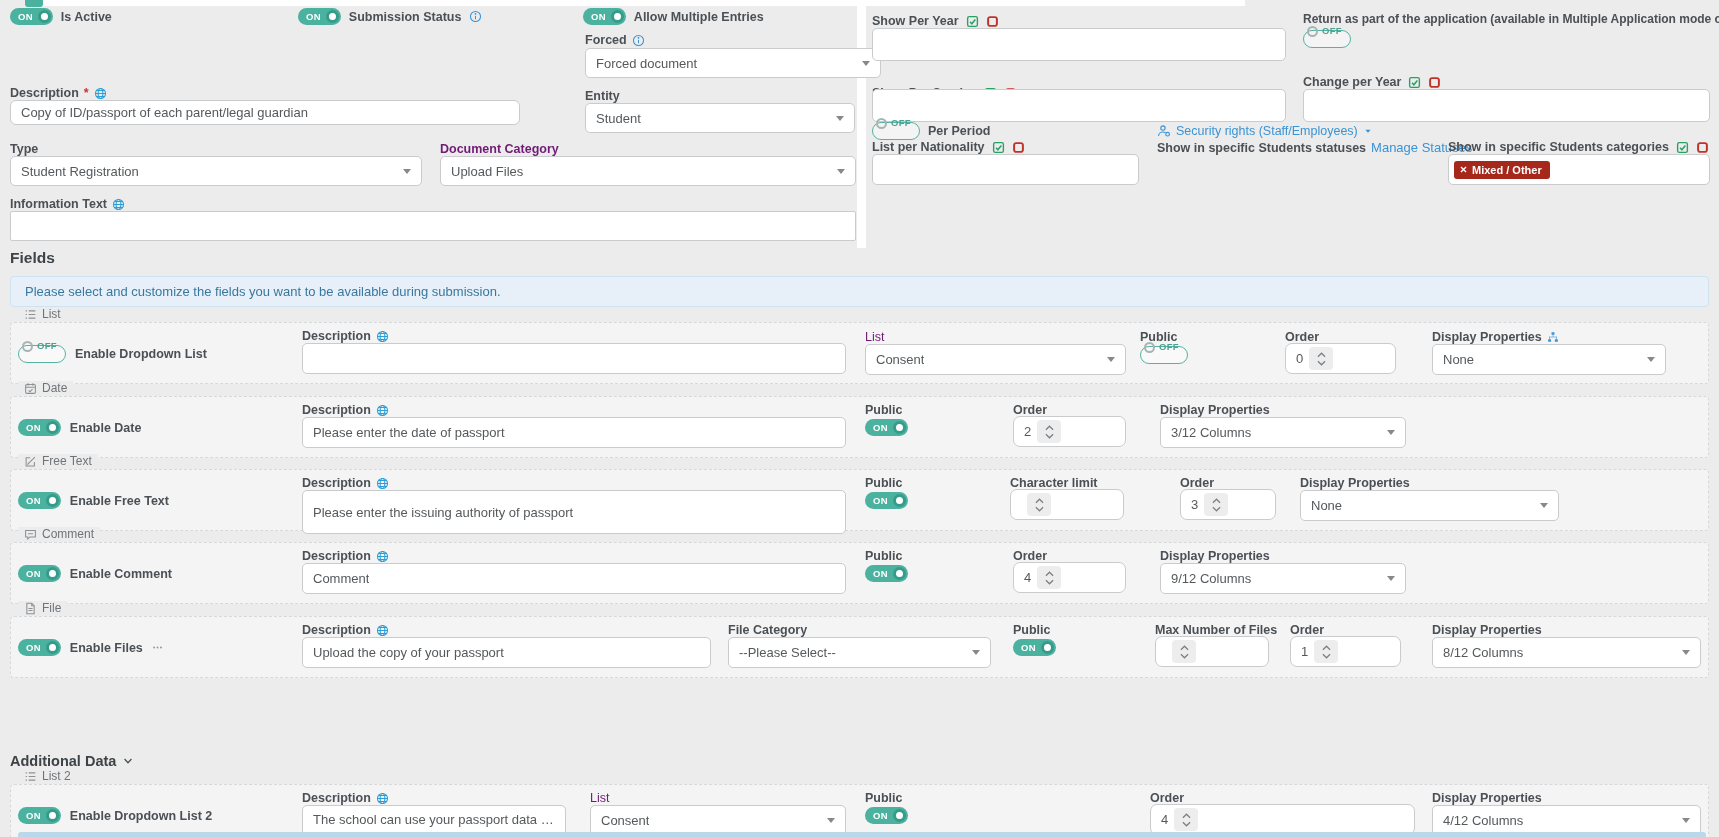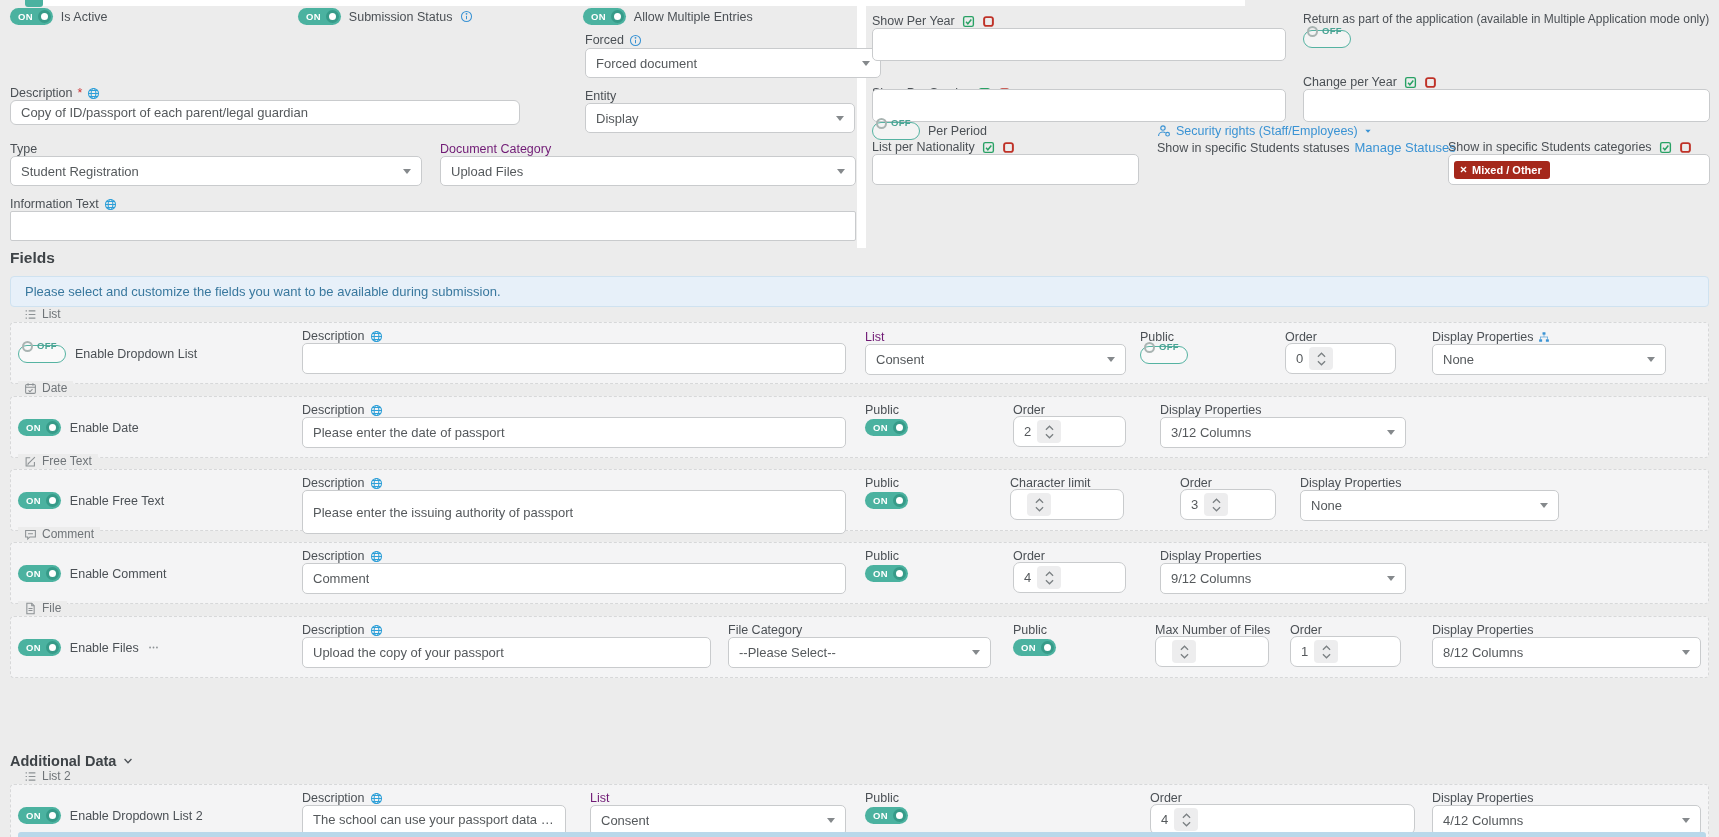--- a/index.html
+++ b/index.html
@@ -1,20 +1,20 @@
 <!DOCTYPE html>
 <html><head>
 <meta charset="utf-8">
 <style>
 *{box-sizing:border-box}
 body{margin:0;background:#ececec;font-family:"Liberation Sans",sans-serif}
 #app{position:relative;width:1719px;height:837px;overflow:hidden;background:#ececec;color:#55595c;font-size:13px}
 .abs{position:absolute}
 .fx{position:absolute;display:flex;align-items:center;gap:8px;white-space:nowrap}
-.lbl{display:flex;align-items:center;gap:5px;font-size:12.5px;font-weight:normal;color:#4b5055;white-space:nowrap}
+.lbl{display:flex;align-items:center;gap:5px;font-size:12.5px;font-weight:bold;color:#4b5055;white-space:nowrap}
 .n{font-weight:normal}
 .blue{color:#701a75}
 .req{color:#cc3333}
 .ic{width:13px;height:13px;flex:none;display:block}
 .ic11{width:11px;height:11px}.ic10{width:10px;height:10px}
 .c-globe{color:#2d9fd8}.c-info{color:#3a93d4}.c-green{color:#28a164}.c-red{color:#bf3228}.c-gray{color:#8c9194}.c-blue{color:#3a93d4}
 .inp{position:absolute;display:flex;align-items:center;background:#fff;border:1px solid #c9cbcd;border-radius:5px;padding:0 10px;font-size:13px;color:#55595c;overflow:hidden}
 .inp>span{white-space:nowrap;overflow:hidden;text-overflow:ellipsis}
 .caret{margin-left:auto;flex:none;width:0;height:0;border-left:4px solid transparent;border-right:4px solid transparent;border-top:5px solid #85898c}
 .spin{margin-left:auto;flex:none;align-self:stretch;margin:3px -6px 3px 6px;width:24px;background:#ededee;border-radius:4px;display:flex;flex-direction:column;align-items:center;justify-content:center;color:#7b8083}
@@ -161,21 +161,21 @@
       </svg>
   </div>
   <div class="inp" style="left:10px;top:100px;width:510px;height:25px;border-radius:6px">
     <span>Copy of ID/passport of each parent/legal guardian</span>
   </div>
 
   <div class="fx" style="left:585px;top:89px">
     <span class="lbl">Entity</span>
   </div>
   <div class="inp" style="left:585px;top:103px;width:270px;height:30px">
-    <span>Display</span>
+    <span>Student</span>
       <span class="caret"></span>
   </div>
 
   <div class="fx" style="left:10px;top:142px">
     <span class="lbl">Type</span>
   </div>
   <div class="inp" style="left:10px;top:156px;width:412px;height:30px">
     <span>Student Registration</span>
       <span class="caret"></span>
   </div>

